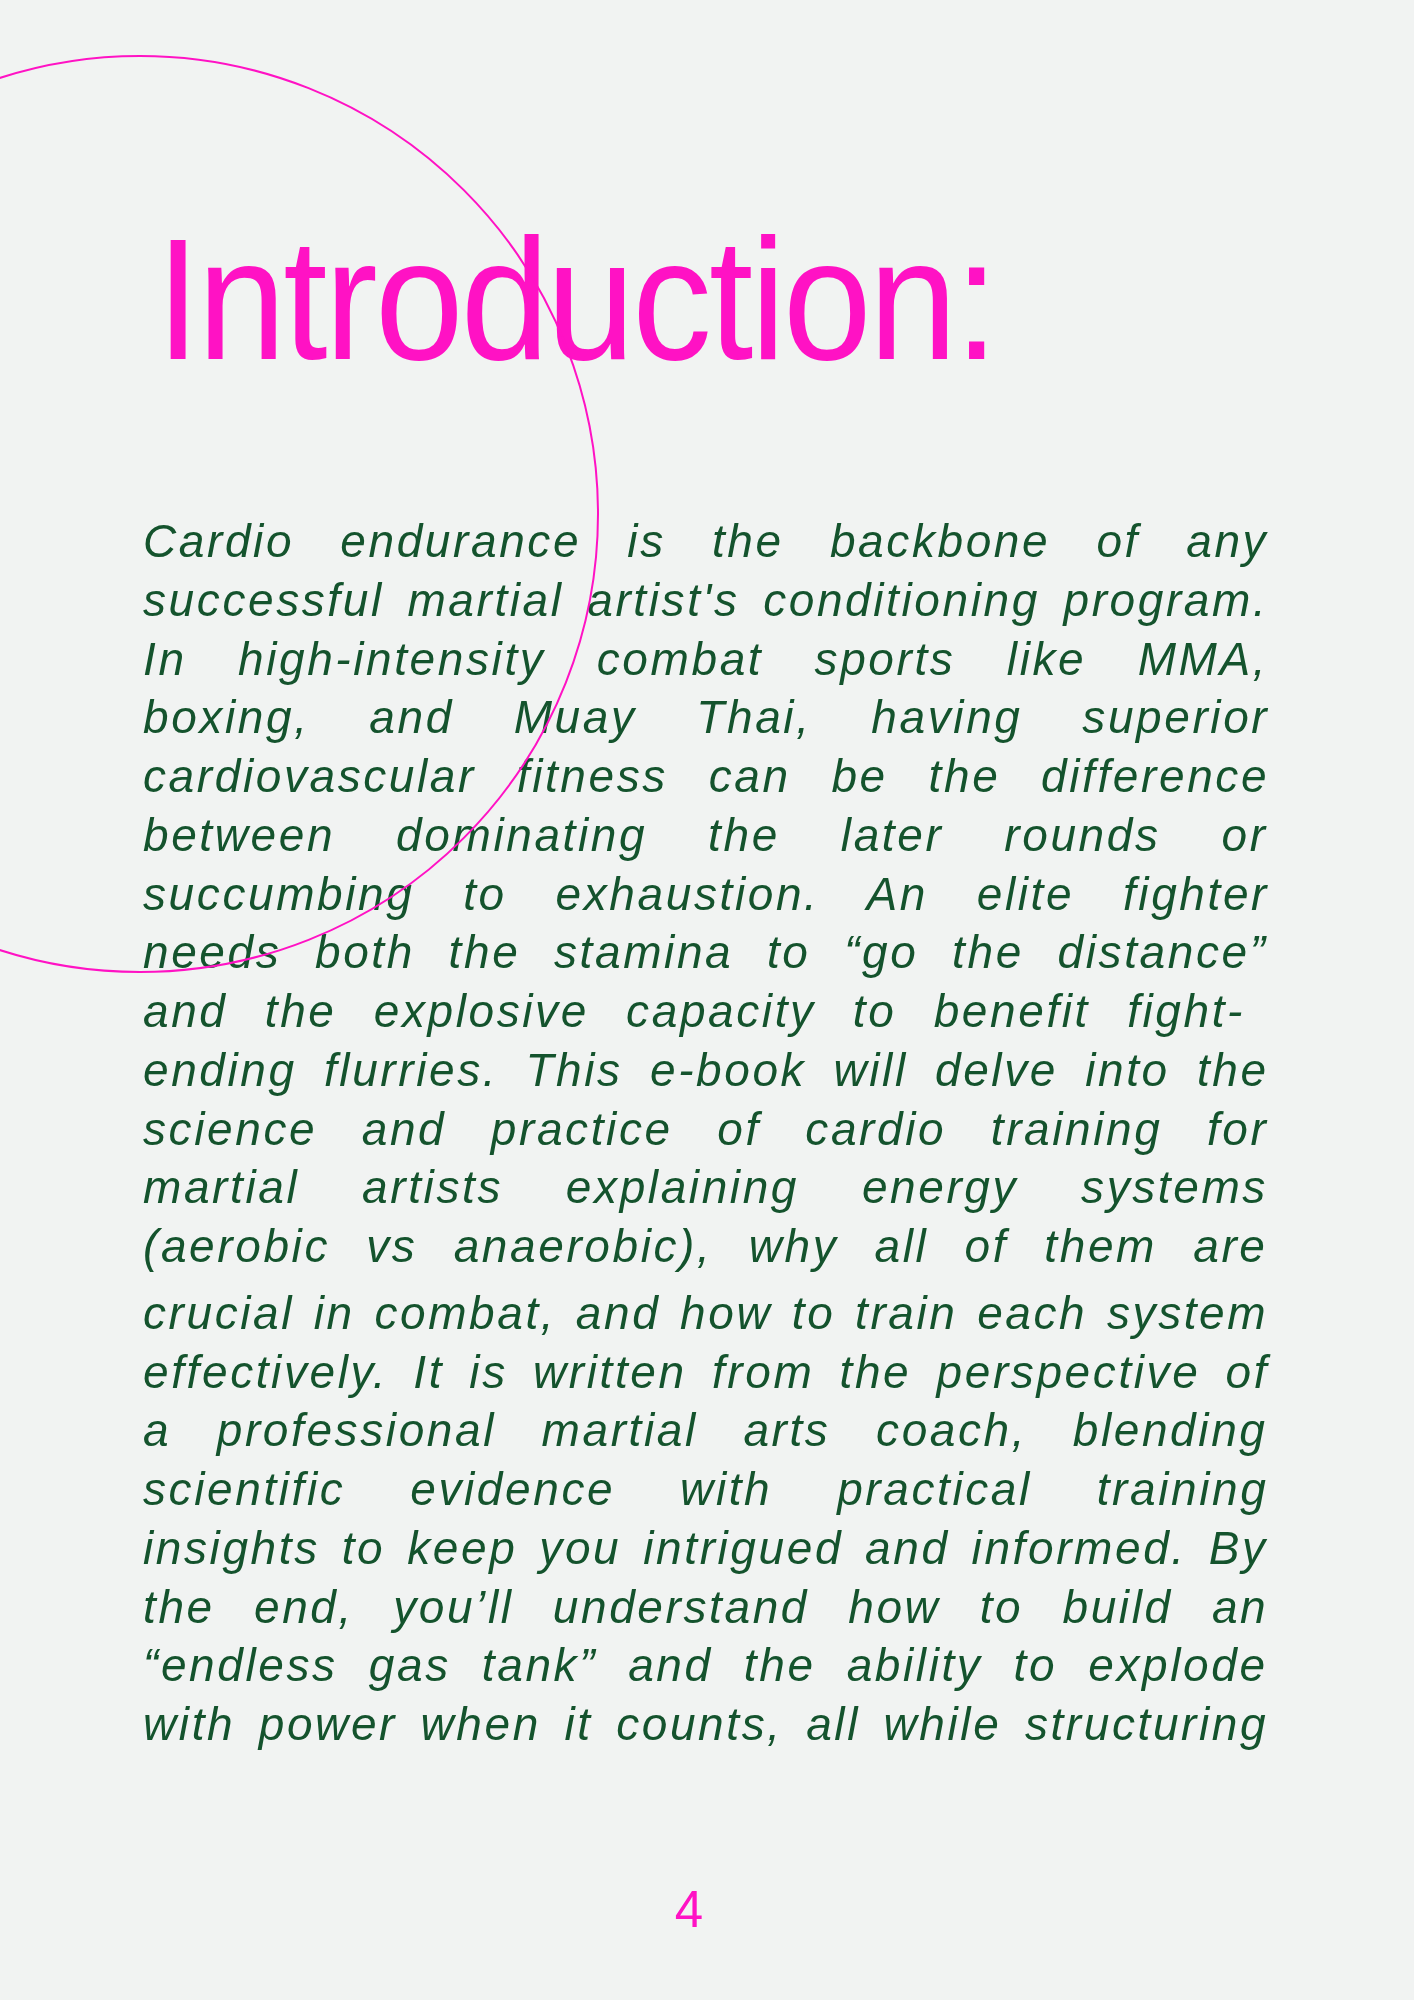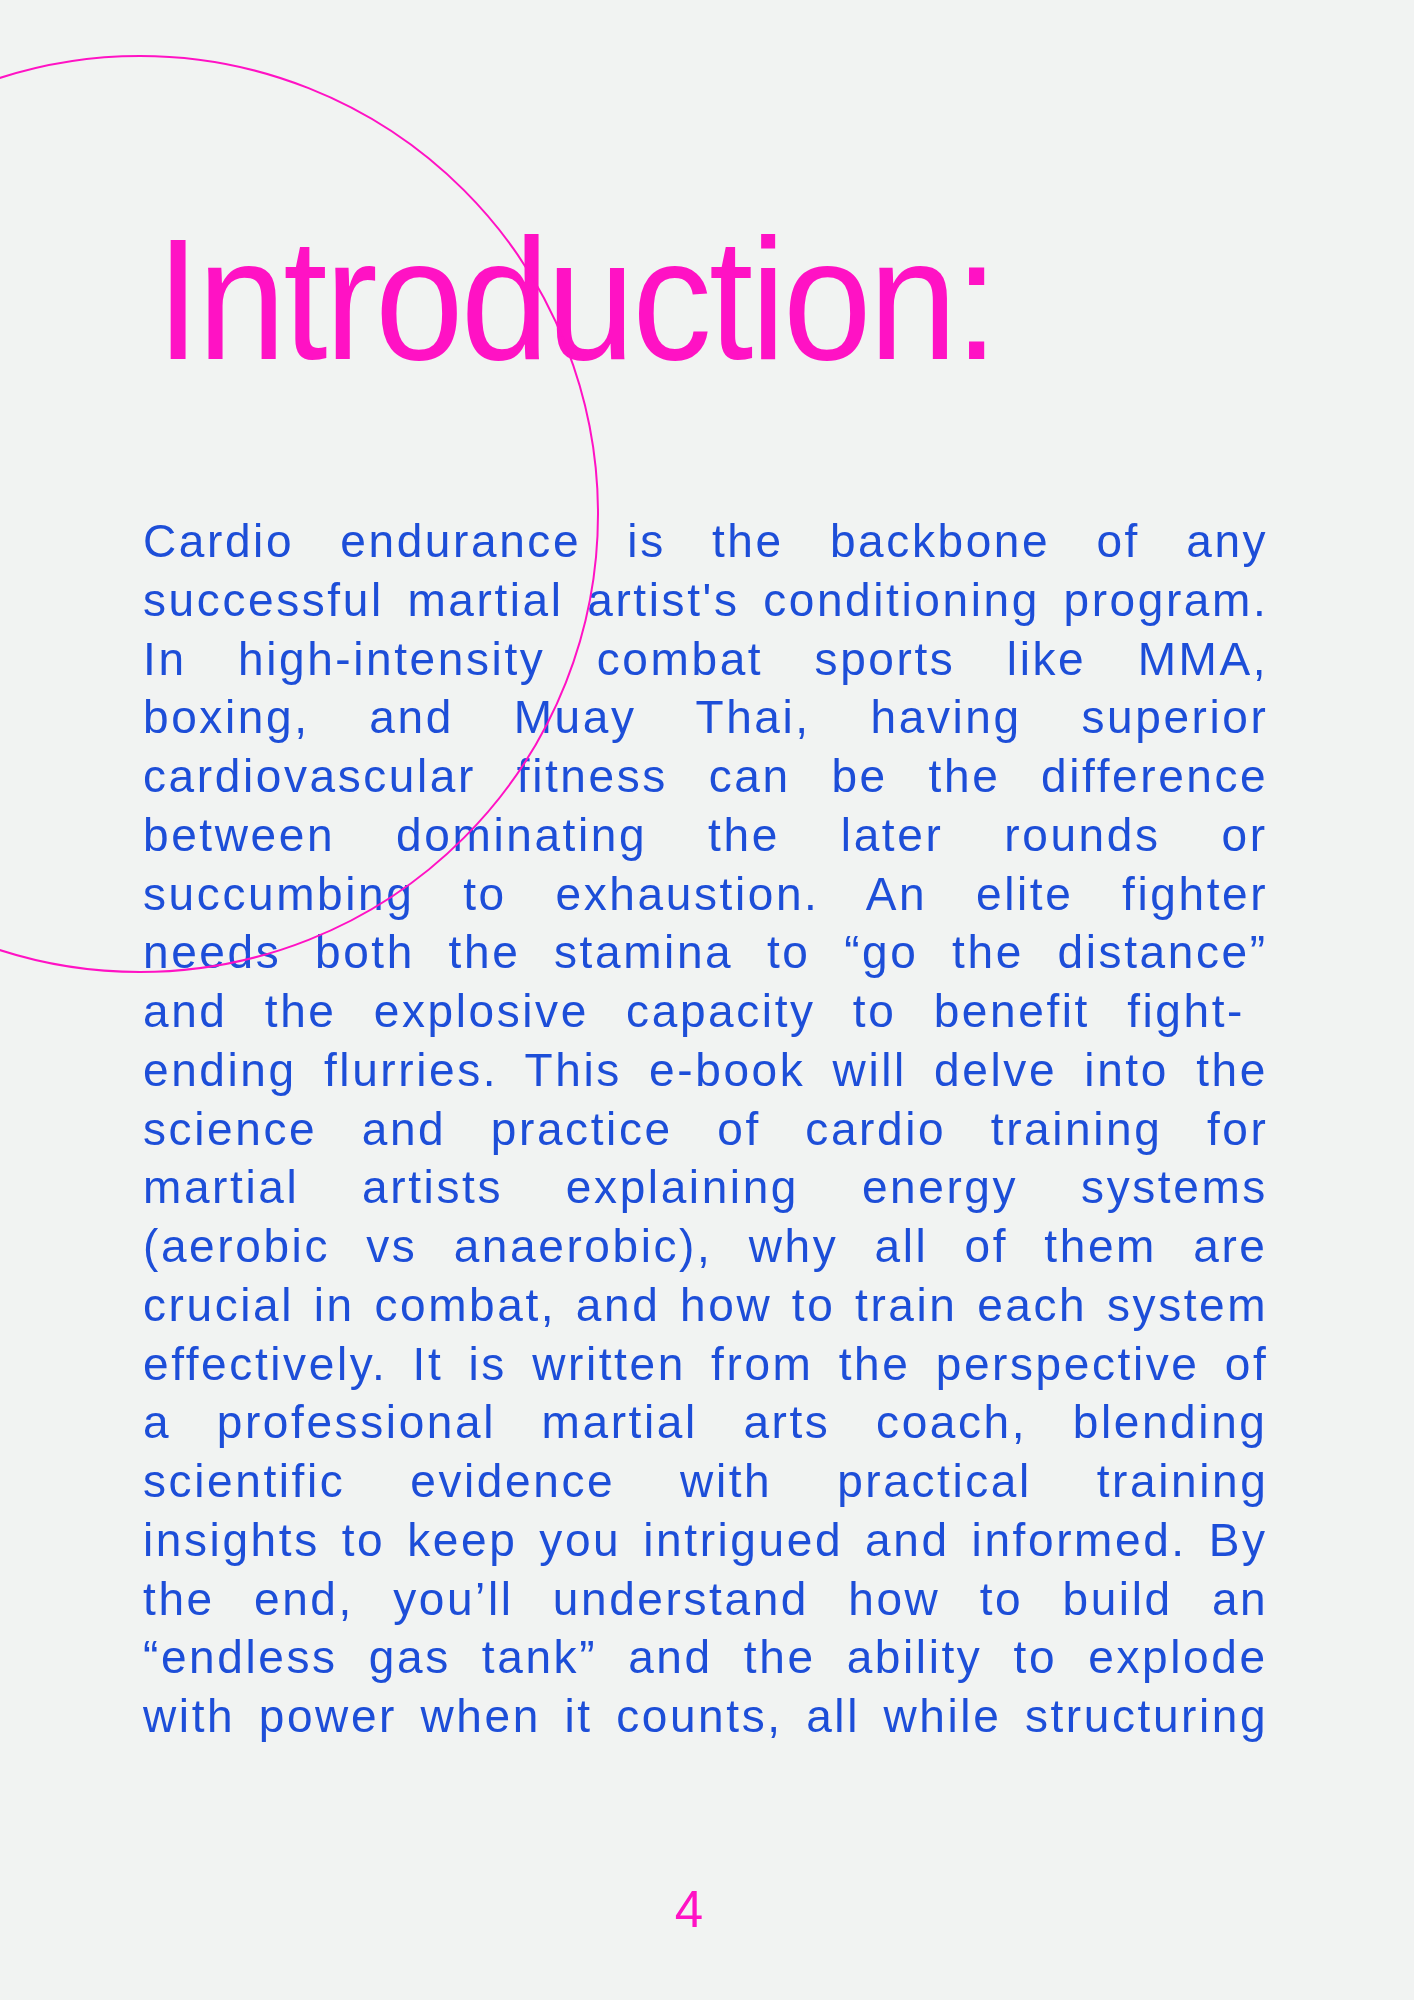--- a/index.html
+++ b/index.html
@@ -40,22 +40,23 @@
     }
     .body-text {
       position: absolute;
       left: 143px;
       top: 512px;
       width: 1125px;
       margin: 0;
       font-size: 46px;
       line-height: 58.76px;
       letter-spacing: 2.6px;
-      color: #1d4ed8;
+      color: #14532d;
       z-index: 1;
+      font-style: italic;
     }
     .body-text .line {
       display: block;
       text-align: justify;
       text-align-last: justify;
       white-space: nowrap;
       height: 58.76px;
     }
     .body-text .line.last {
       text-align: left;
@@ -90,21 +91,21 @@
   <span class="line" style="display: block; text-align: left; text-align-last: left; word-spacing: 44.4px;">boxing, and Muay Thai, having superior</span>
   <span class="line" style="display: block; text-align: left; text-align-last: left; word-spacing: 25.4px;">cardiovascular fitness can be the difference</span>
   <span class="line" style="display: block; text-align: left; text-align-last: left; word-spacing: 45.6px;">between dominating the later rounds or</span>
   <span class="line" style="display: block; text-align: left; text-align-last: left; word-spacing: 33.4px;">succumbing to exhaustion. An elite fighter</span>
   <span class="line" style="display: block; text-align: left; text-align-last: left; word-spacing: 18.2857px;">needs both the stamina to “go the distance”</span>
   <span class="line" style="display: block; text-align: left; text-align-last: left; word-spacing: 21.8333px;">and the explosive capacity to benefit fight-</span>
   <span class="line" style="display: block; text-align: left; text-align-last: left; word-spacing: 11.8571px;">ending flurries. This e-book will delve into the</span>
   <span class="line" style="display: block; text-align: left; text-align-last: left; word-spacing: 29.1667px;">science and practice of cardio training for</span>
   <span class="line" style="display: block; text-align: left; text-align-last: left; word-spacing: 47.5px;">martial artists explaining energy systems</span>
   <span class="line" style="display: block; text-align: center; text-align-last: left; word-spacing: 20.8571px;">(aerobic vs anaerobic), why all of them are</span>
-  <span class="line" style="display: block; text-align: center; text-align-last: left; word-spacing: 4.25px;">crucial in combat, and how to train each system</span>
+  <span class="line" style="display: block; text-align: center; text-align-last: left; word-spacing: 4.25px; margin-top: 8px;">crucial in combat, and how to train each system</span>
   <span class="line" style="display: block; text-align: left; text-align-last: left; word-spacing: 9.85714px;">effectively. It is written from the perspective of</span>
   <span class="line" style="display: block; text-align: left; text-align-last: left; word-spacing: 30.2px;">a professional martial arts coach, blending</span>
   <span class="line" style="display: block; text-align: left; text-align-last: left; word-spacing: 49.5px;">scientific evidence with practical training</span>
   <span class="line" style="display: block; text-align: left; text-align-last: left; word-spacing: 6.57143px;">insights to keep you intrigued and informed. By</span>
   <span class="line" style="display: block; text-align: center; text-align-last: left; word-spacing: 23.8571px;">the end, you’ll understand how to build an</span>
   <span class="line" style="display: block; text-align: left; text-align-last: left; word-spacing: 15.7143px;">“endless gas tank” and the ability to explode</span>
   <span class="line" style="display: block; text-align: left; text-align-last: left; word-spacing: 8.14286px;">with power when it counts, all while structuring</span>
 </div>
 
 <div class="page-number">4</div>

